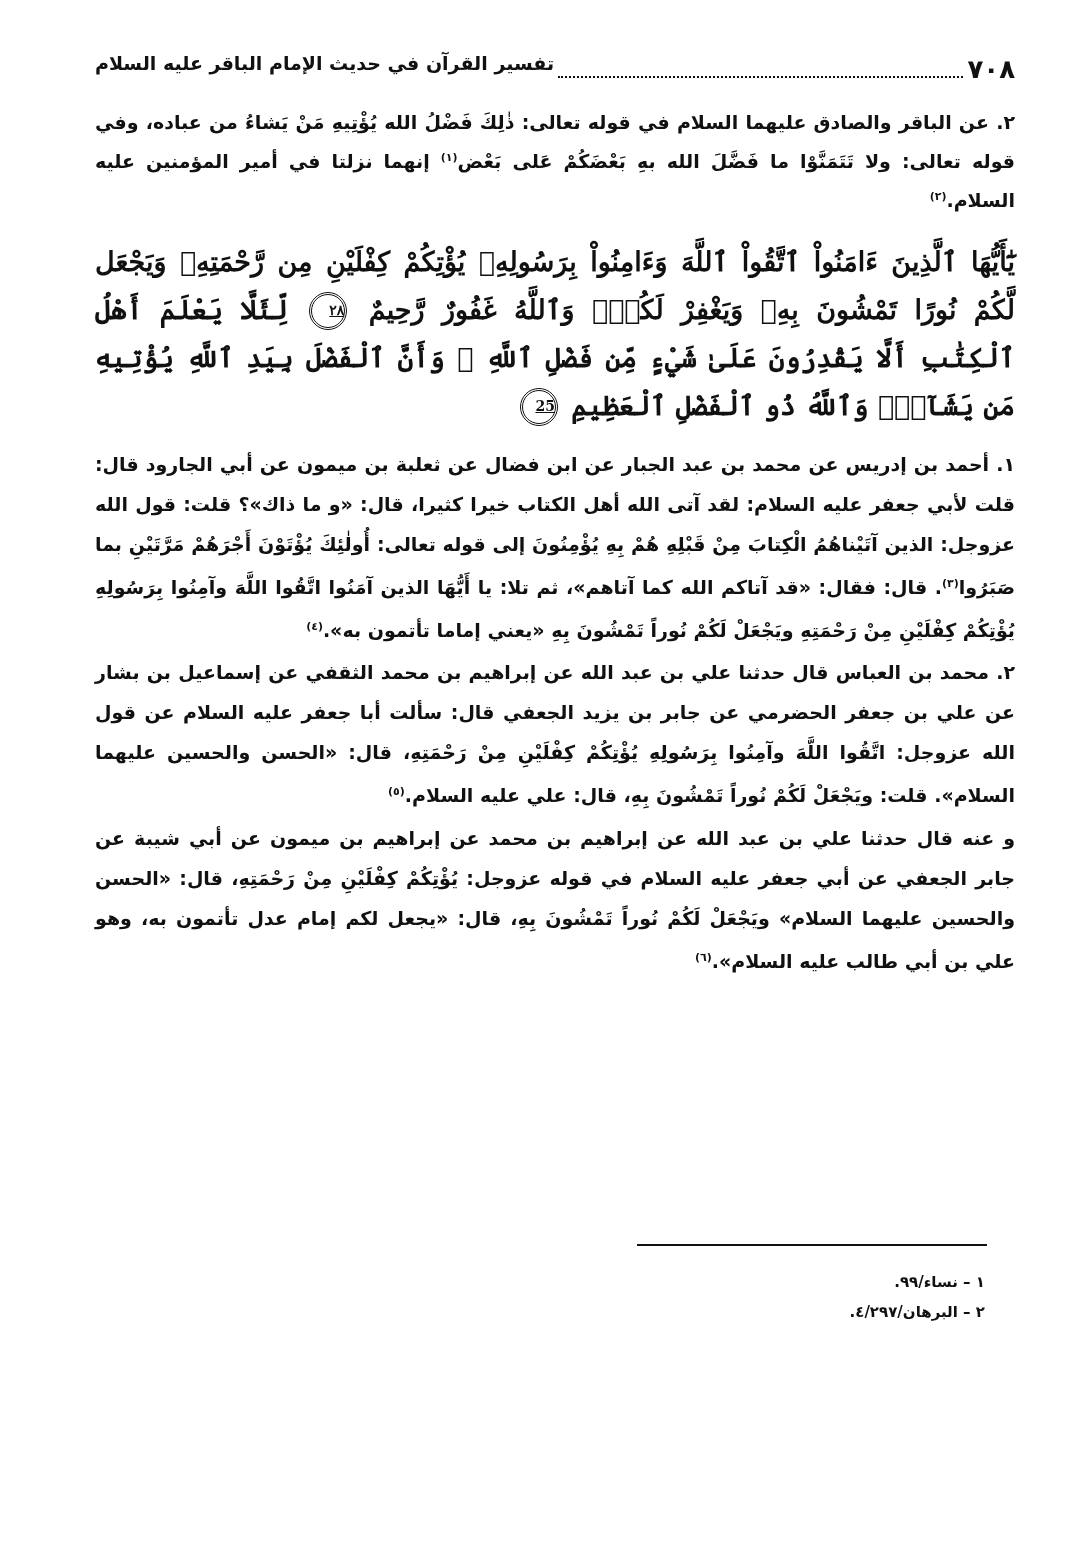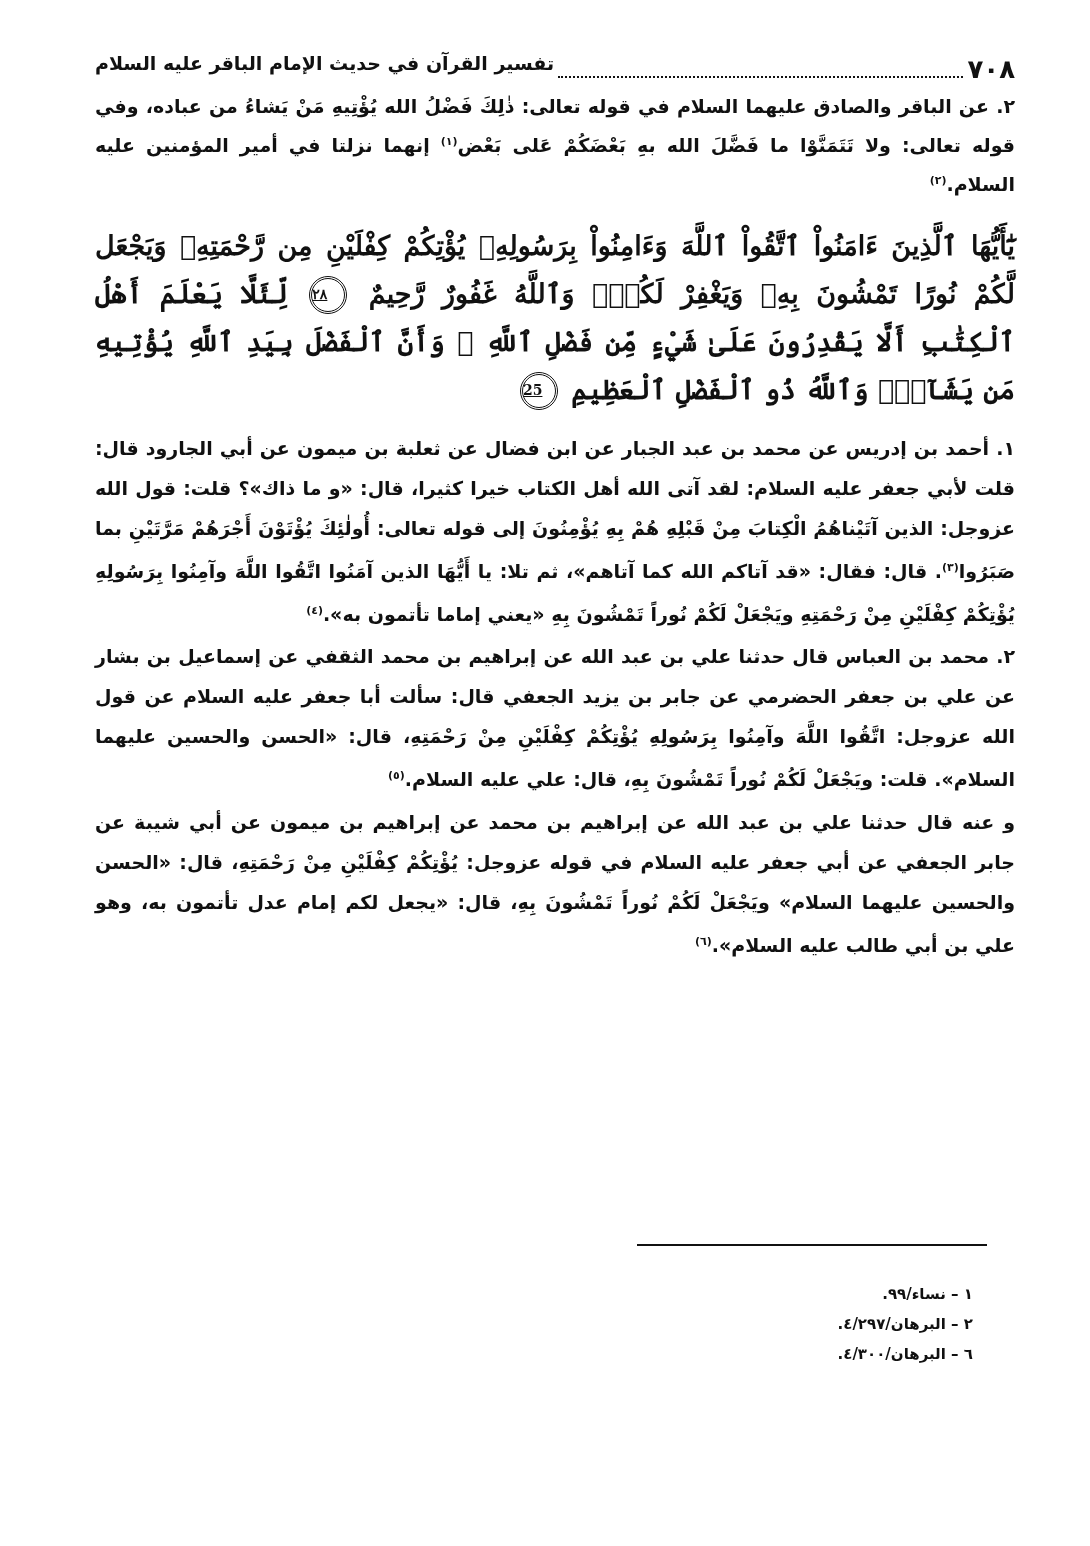--- a/index.html
+++ b/index.html
@@ -12,43 +12,43 @@
     display: flex; justify-content: space-between; align-items: baseline;
     font-weight: bold; font-size: 19px; line-height: 30px;
   }
   .running-head .title-wrap { display: flex; align-items: flex-end; flex: 1; }
   .running-head .dots {
     flex: 1; border-bottom: 2px dotted #111; margin: 0 4px; height: 18px;
   }
   .page-num { font-size: 26px; }
   .intro {
     font-weight: bold; font-size: 19px; line-height: 36px; text-align: justify;
-    margin-top: 4px;
+    margin-top: 20px;
   }
   sup { font-size: 11px; font-weight: bold; }
   .verse {
     font-family: "DejaVu Serif", serif; font-weight: bold;
     font-size: 27px; line-height: 48px; text-align: justify;
     margin-top: 2px; margin-bottom: 14px;
   }
   .ayah-mark {
     display: inline-block; width: 32px; height: 32px; border: 3px double #111;
-    border-radius: 50%; text-align: left; line-height: 30px; font-size: 14px;
+    border-radius: 50%; text-align: right; line-height: 30px; font-size: 14px;
     vertical-align: middle; margin: 0 4px; text-decoration: underline;
   }
   .para {
     font-weight: bold; font-size: 19px; line-height: 40px; text-align: justify;
     margin: 0 0 2px 0;
   }
   .footnote-rule {
     position: absolute; left: 637px; top: 1244px; width: 350px; height: 2px; background: #111;
   }
   .footnotes {
     position: absolute; right: 105px; top: 1267px; direction: rtl;
-    font-size: 15px; line-height: 30px; font-weight: bold; list-style: none; margin: 12px; padding: 0;
+    font-size: 15px; line-height: 30px; font-weight: bold; list-style: none; margin: 0; padding: 0;
   }
 </style>
 </head>
 <body>
 
 <div class="page">
   <div class="running-head">
     <span class="page-num">٧٠٨</span>
     <span class="title-wrap">
       <span class="dots"></span>
@@ -78,14 +78,13 @@
   <p class="para">
     <span>و عنه قال حدثنا علي بن عبد الله عن إبراهيم بن محمد عن إبراهيم بن ميمون عن أبي شيبة عن جابر الجعفي عن أبي جعفر عليه السلام في قوله عزوجل: يُؤْتِكُمْ كِفْلَيْنِ مِنْ رَحْمَتِهِ، قال: «الحسن والحسين عليهما السلام» ويَجْعَلْ لَكُمْ نُوراً تَمْشُونَ بِهِ، قال: «يجعل لكم إمام عدل تأتمون به، وهو علي بن أبي طالب عليه السلام».</span><sup>(٦)</sup>
   </p>
 </div>
 
 <div class="footnote-rule"></div>
 
 <ul class="footnotes">
   <li>١ – نساء/٩٩.</li>
   <li>٢ – البرهان/٤/٢٩٧.</li>
-  <li>٦ – البرهان/٤/٣٠٠.</li>
 </ul>
 
 </body></html>

